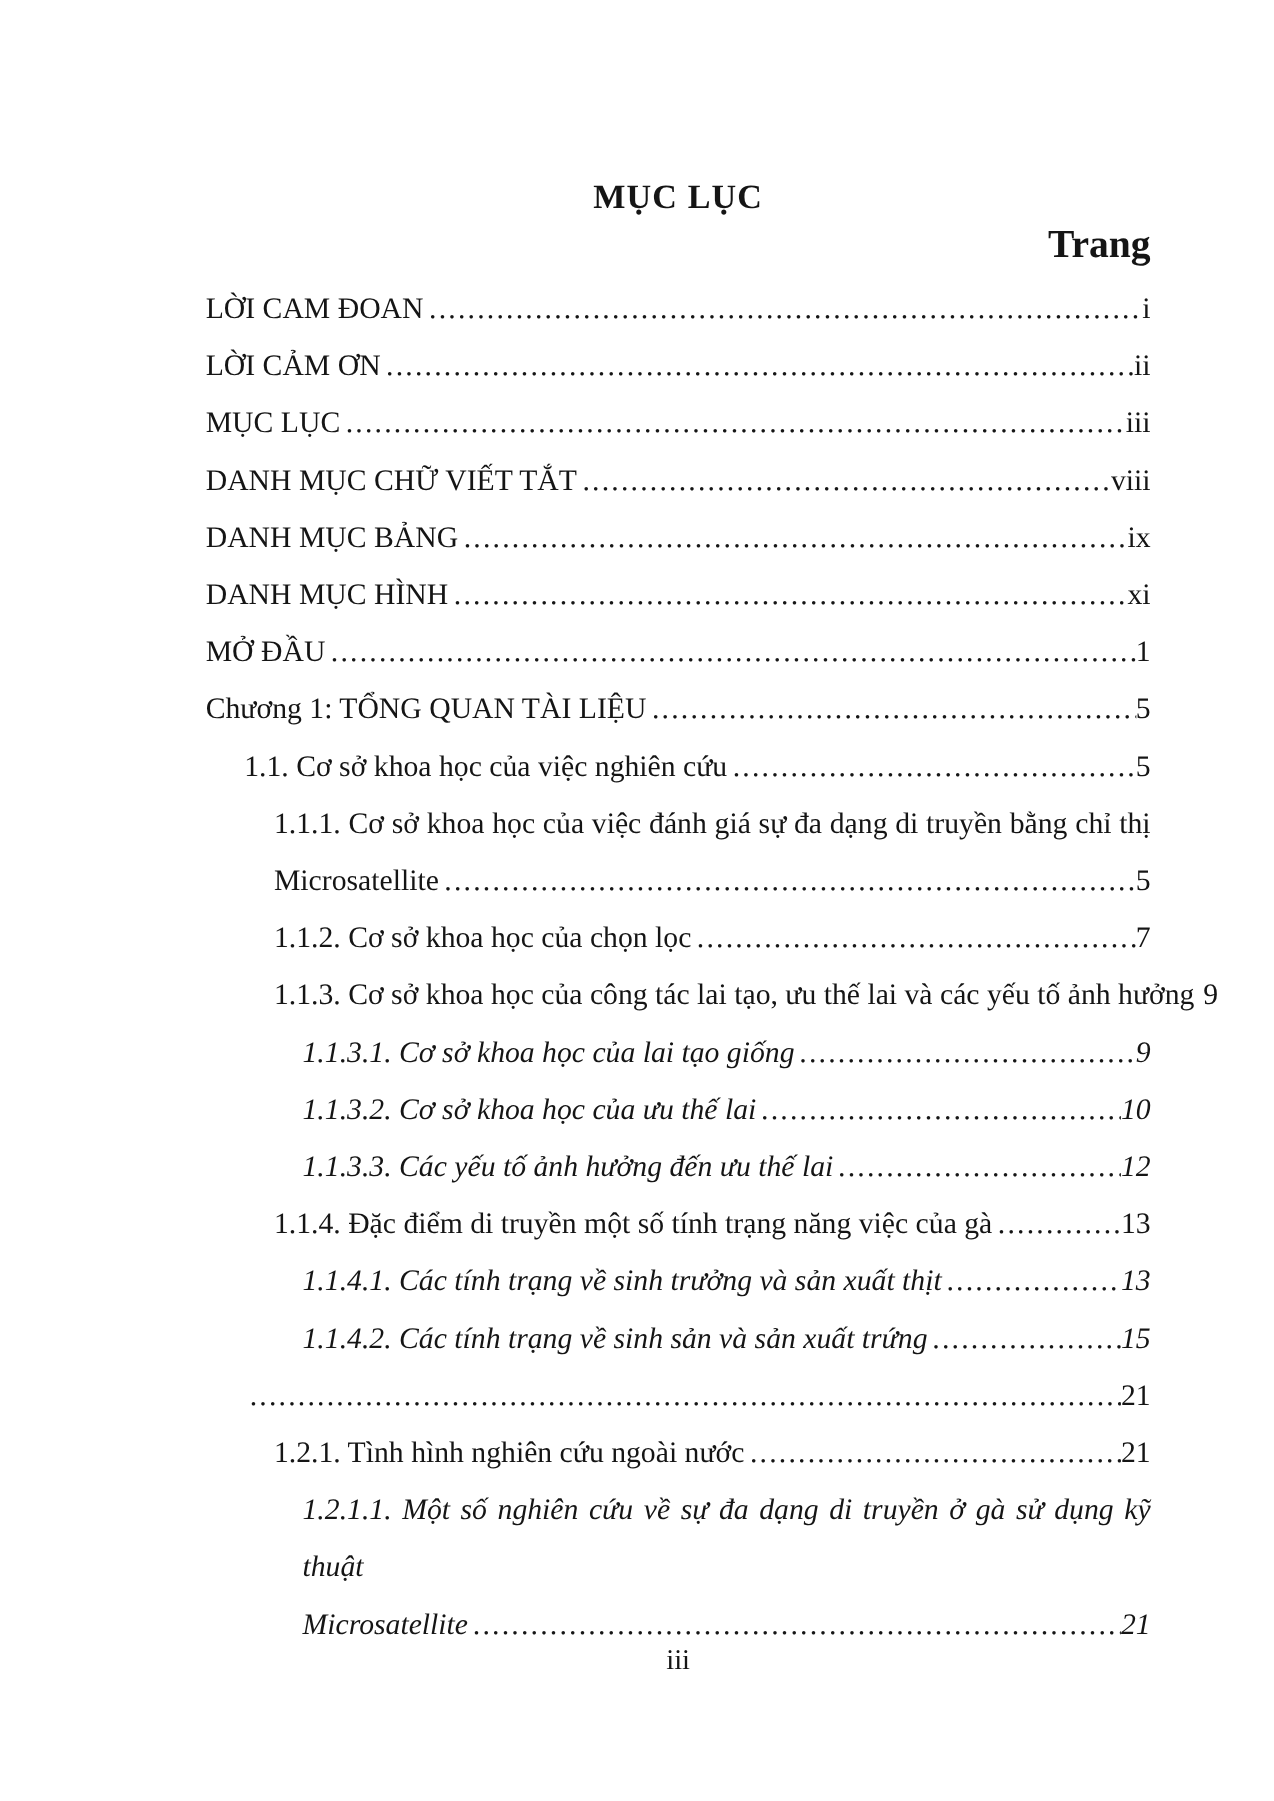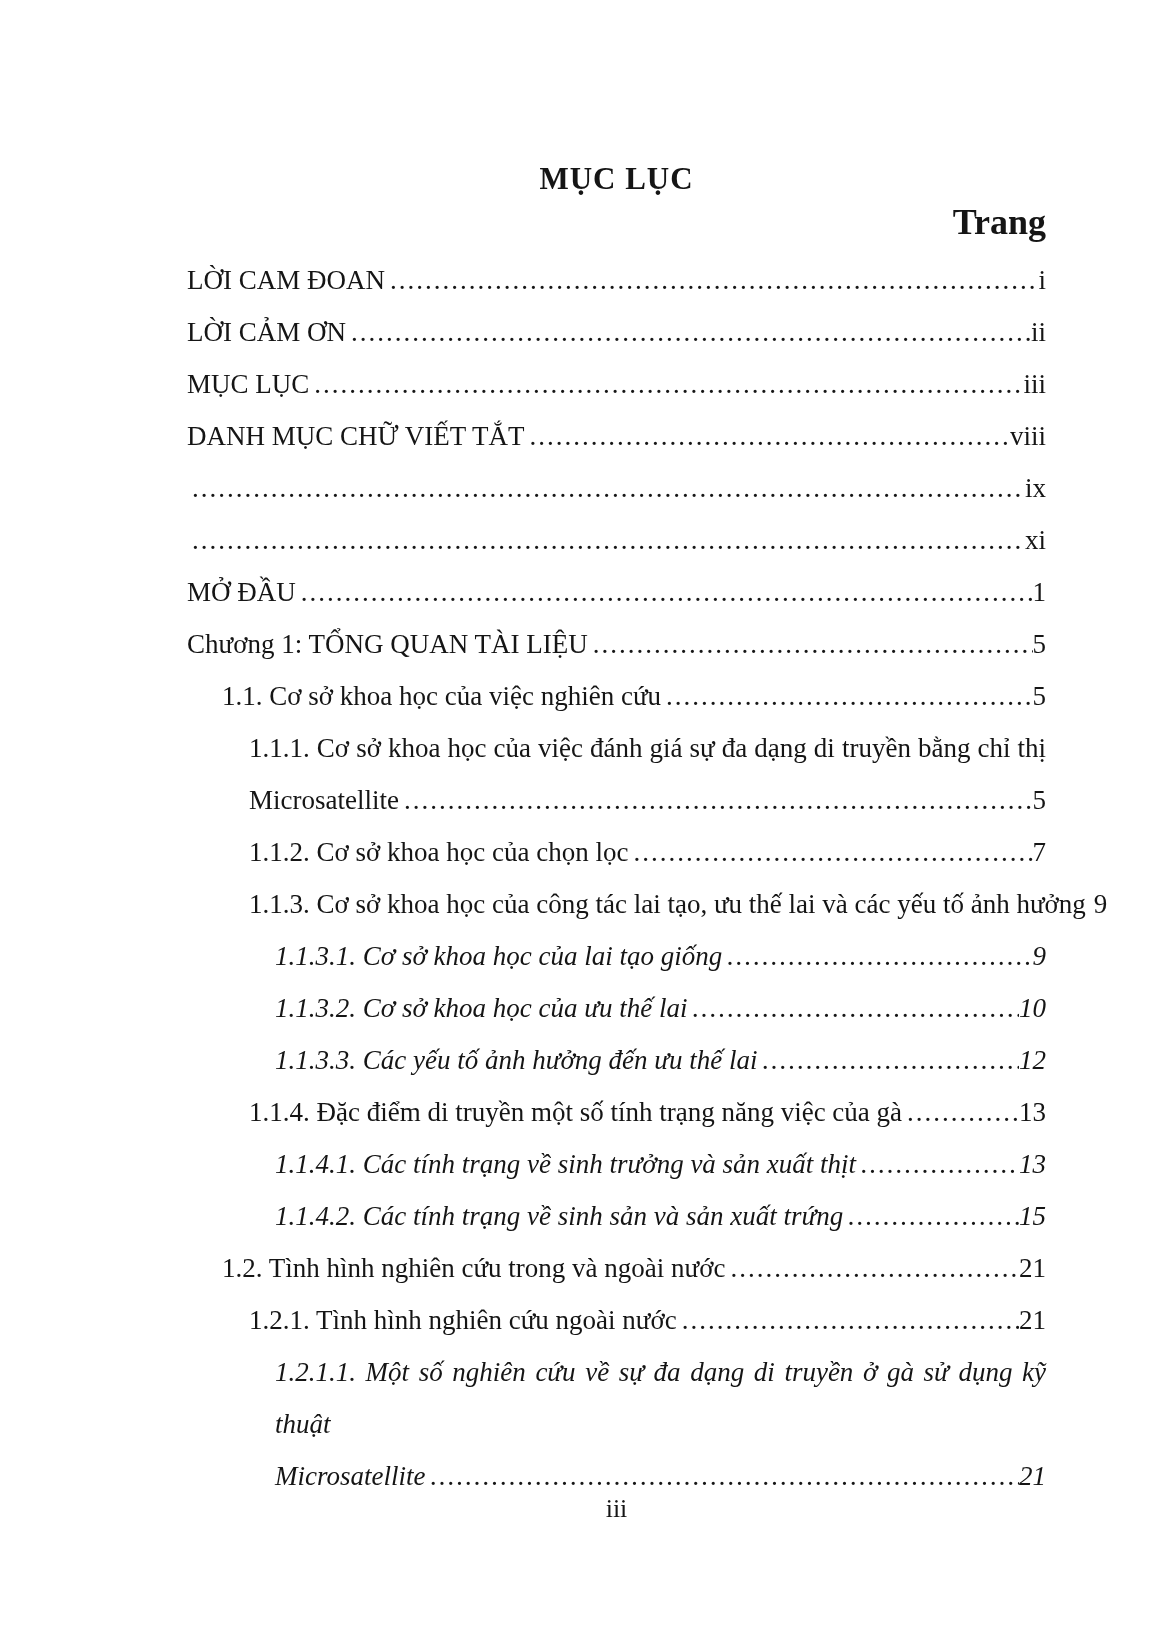--- a/index.html
+++ b/index.html
@@ -105,25 +105,27 @@
     <span class="pageno">iii</span>
   </div>
 
   <div class="entry indent-0">
     <span class="t">DANH MỤC CHỮ VIẾT TẮT</span>
     <span class="leader">....................................................................................................................................................................................................................................................................</span>
     <span class="pageno">viii</span>
   </div>
 
   <div class="entry indent-0">
+    <span class="t">DANH MỤC BẢNG</span>
     <span class="leader">....................................................................................................................................................................................................................................................................</span>
     <span class="pageno">ix</span>
   </div>
 
   <div class="entry indent-0">
+    <span class="t">DANH MỤC HÌNH</span>
     <span class="leader">....................................................................................................................................................................................................................................................................</span>
     <span class="pageno">xi</span>
   </div>
 
   <div class="entry indent-0">
     <span class="t">MỞ ĐẦU</span>
     <span class="leader">....................................................................................................................................................................................................................................................................</span>
     <span class="pageno">1</span>
   </div>
 
@@ -187,21 +189,20 @@
     <span class="pageno">13</span>
   </div>
 
   <div class="entry indent-3">
     <span class="t">1.1.4.2. Các tính trạng về sinh sản và sản xuất trứng</span>
     <span class="leader">....................................................................................................................................................................................................................................................................</span>
     <span class="pageno">15</span>
   </div>
 
   <div class="entry indent-1">
-    <span class="t">1.2. Tình hình nghiên cứu trong và ngoài nước</span>
     <span class="leader">....................................................................................................................................................................................................................................................................</span>
     <span class="pageno">21</span>
   </div>
 
   <div class="entry indent-2">
     <span class="t">1.2.1. Tình hình nghiên cứu ngoài nước</span>
     <span class="leader">....................................................................................................................................................................................................................................................................</span>
     <span class="pageno">21</span>
   </div>
 <div class="wrapline indent-3">1.2.1.1. Một số nghiên cứu về sự đa dạng di truyền ở gà sử dụng kỹ thuật</div>

